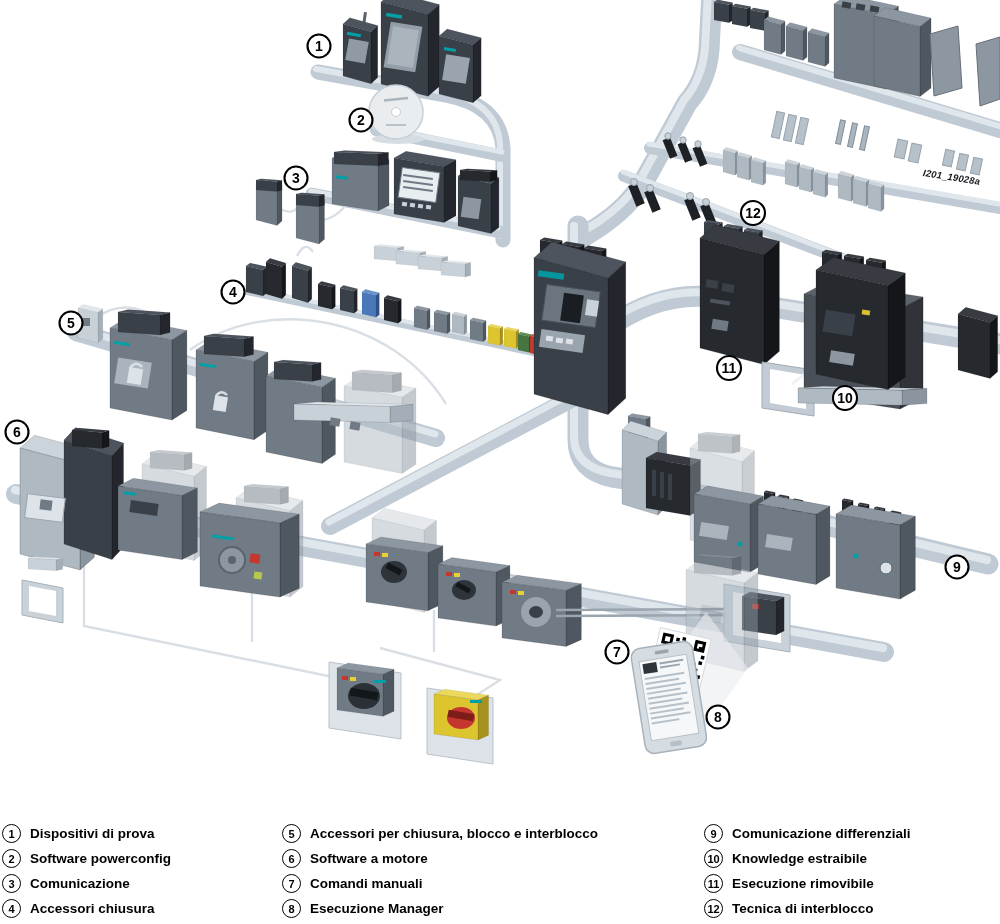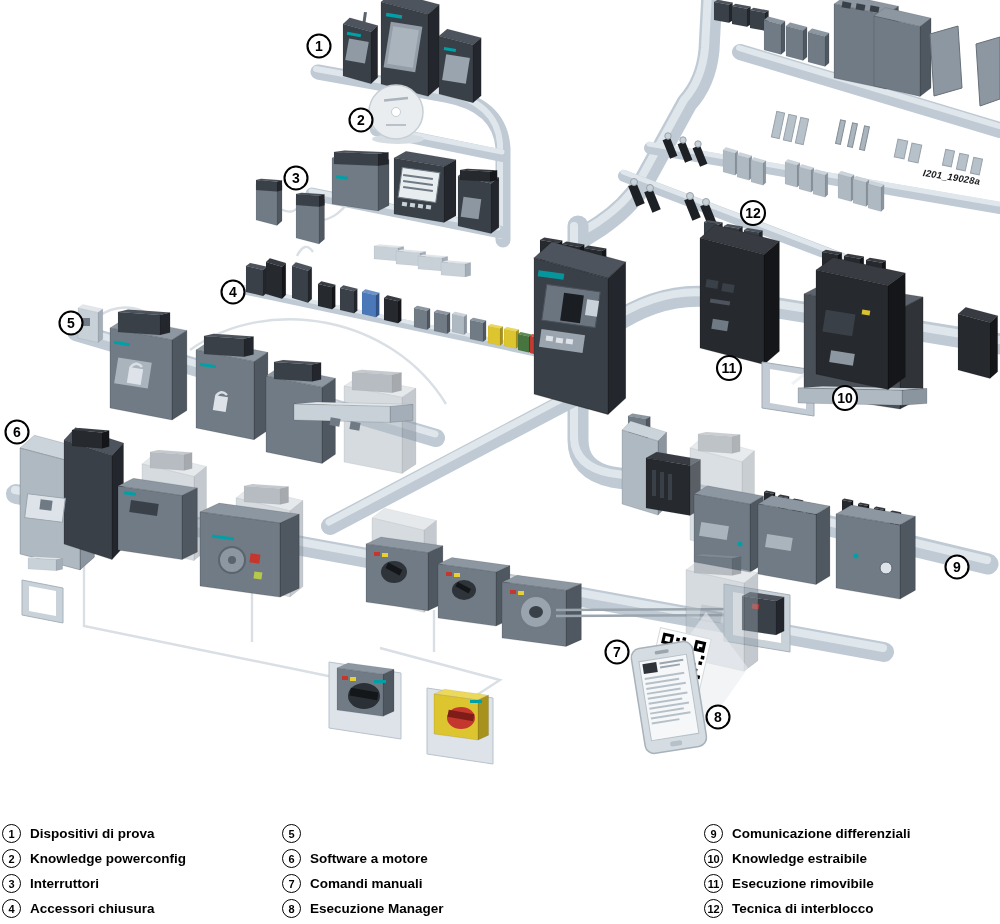--- a/index.html
+++ b/index.html
@@ -508,34 +508,35 @@
 <div class="watermark">I201_19028a</div>
 
 <div class="legend">
   <div class="lcol" style="left:2px">
     <div class="lrow">
       <span class="lnum">1</span>
       <span class="llabel">Dispositivi di prova</span>
     </div>
     <div class="lrow">
       <span class="lnum">2</span>
-      <span class="llabel">Knowledge powerconfig</span>
+      <span class="llabel">Software powerconfig</span>
     </div>
     <div class="lrow">
       <span class="lnum">3</span>
-      <span class="llabel">Interruttori</span>
+      <span class="llabel">Comunicazione</span>
     </div>
     <div class="lrow">
       <span class="lnum">4</span>
       <span class="llabel">Accessori chiusura</span>
     </div>
   </div>
   <div class="lcol" style="left:282px">
     <div class="lrow">
       <span class="lnum">5</span>
+      <span class="llabel">Accessori per chiusura, blocco e interblocco</span>
     </div>
     <div class="lrow">
       <span class="lnum">6</span>
       <span class="llabel">Software a motore</span>
     </div>
     <div class="lrow">
       <span class="lnum">7</span>
       <span class="llabel">Comandi manuali</span>
     </div>
     <div class="lrow">

